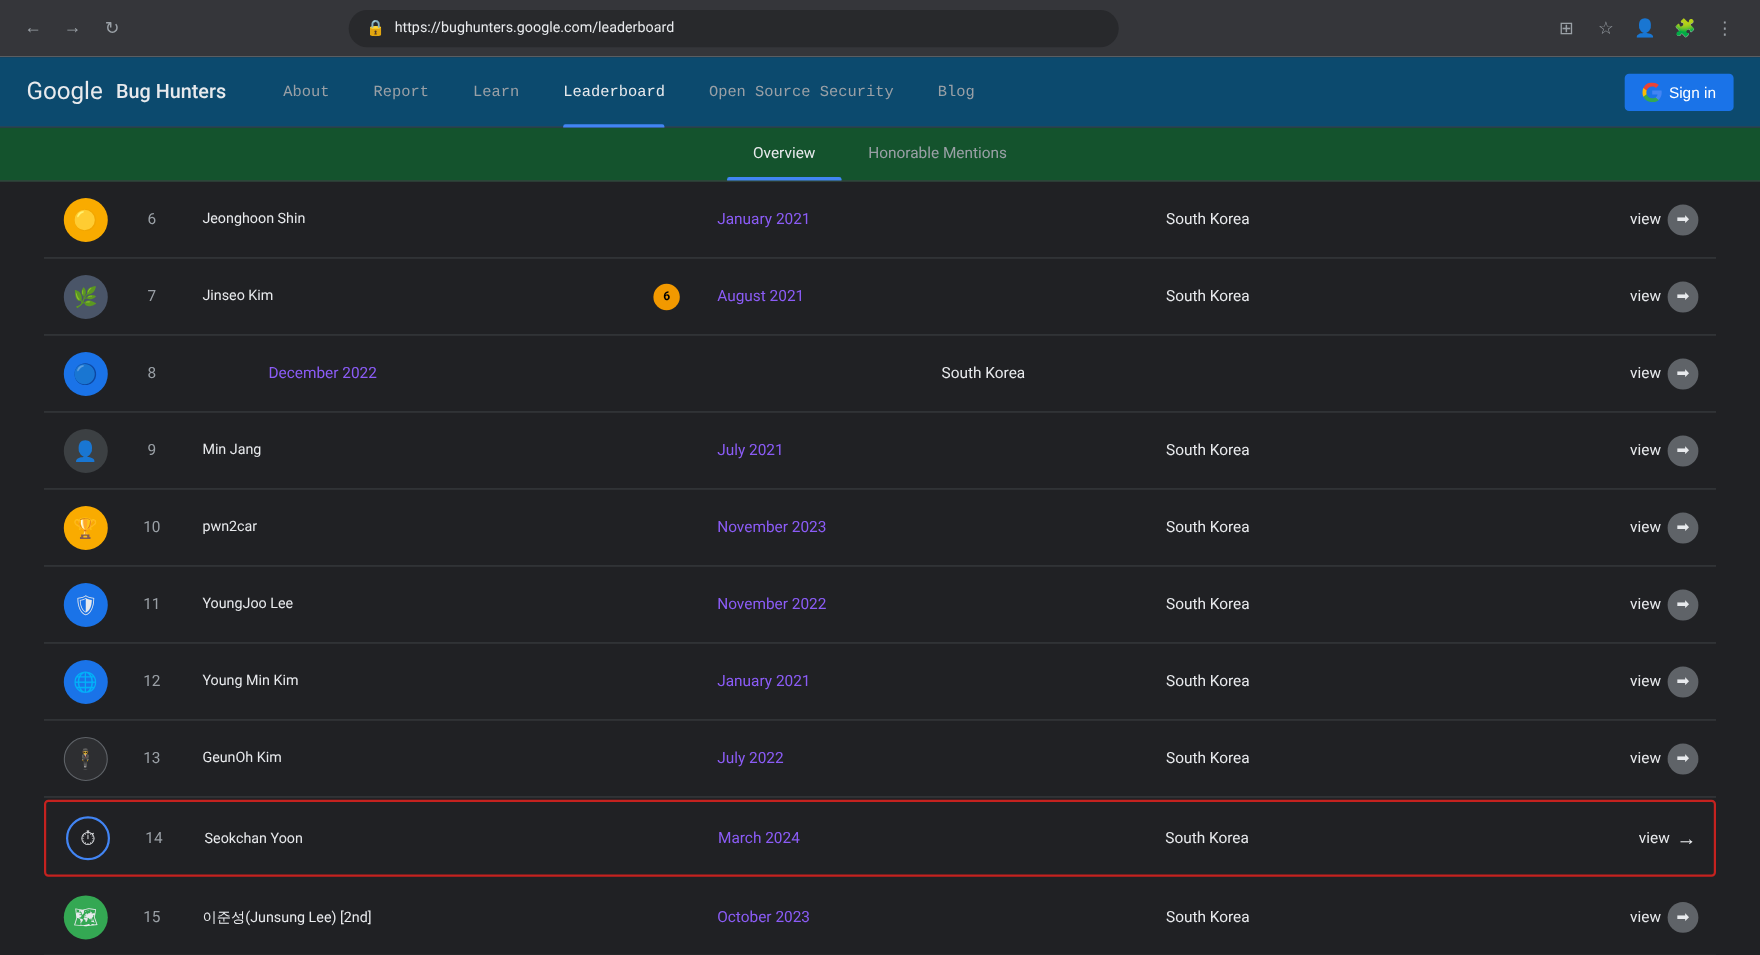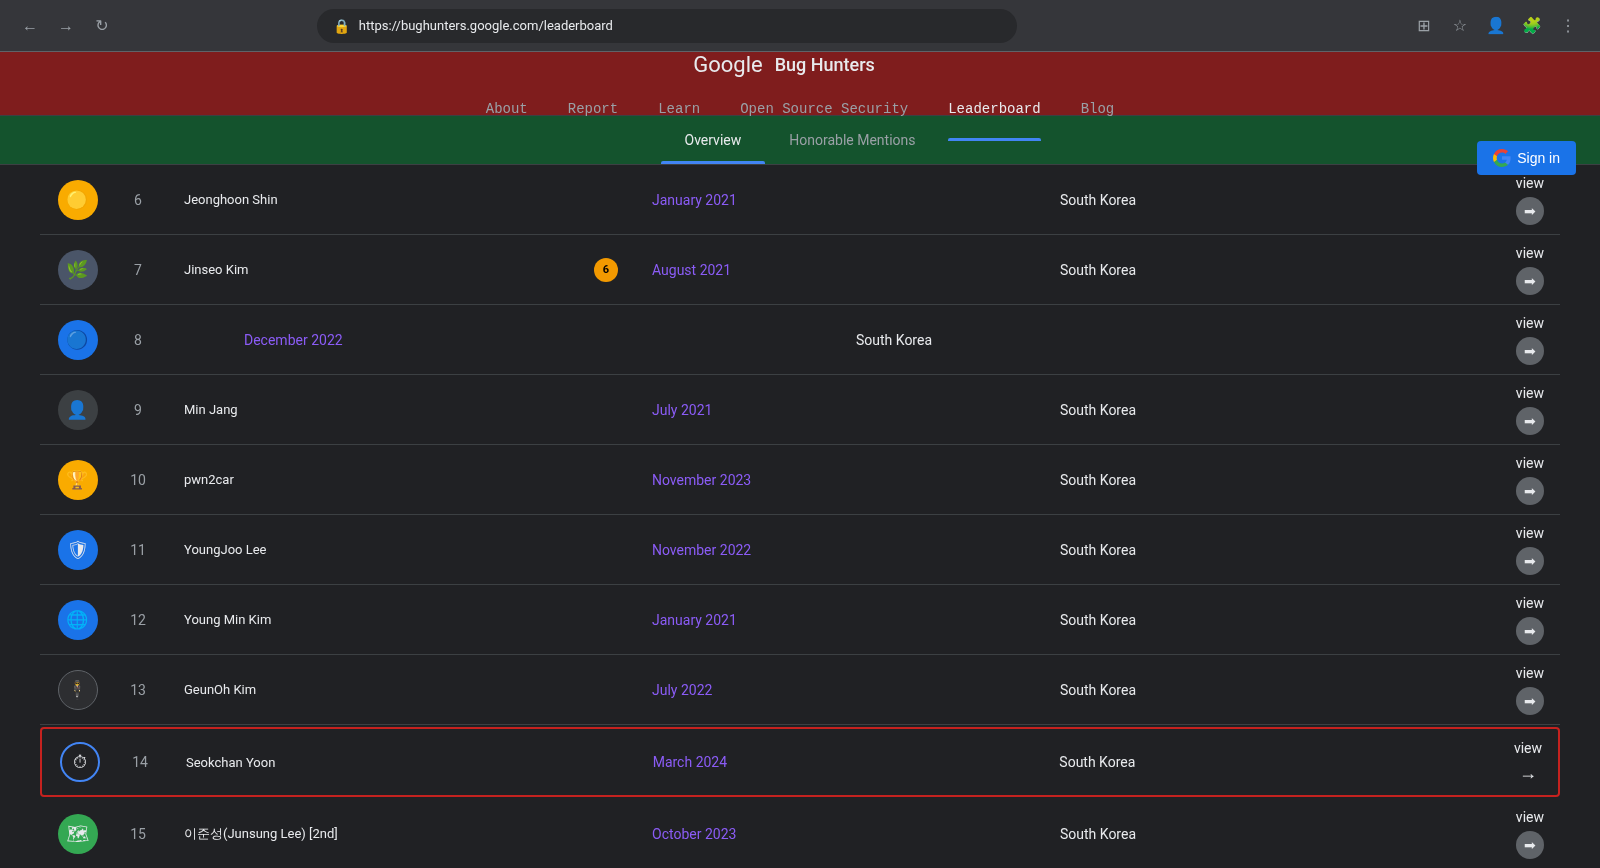--- a/index.html
+++ b/index.html
@@ -64,28 +64,27 @@
       display: flex; align-items: center; justify-content: center;
       cursor: pointer;
       color: #9aa0a6;
       font-size: 16px;
       background: none;
       border: none;
     }
 
     
     .app-header {
-      background: #7f1d1d;
+      background: #0c4a6e;
       height: 64px;
       display: flex;
       align-items: center;
       padding: 0 24px;
       border-bottom: 1px solid #3c4043;
       position: relative;
-      flex-direction: column;
     }
     .logo-area {
       display: flex;
       align-items: center;
       gap: 12px;
       margin-right: 32px;
     }
     .google-text {
       font-size: 22px;
       color: #e8eaed;
@@ -254,21 +253,20 @@
       padding-right: 8px;
     }
     .view-link {
       color: #e8eaed;
       font-size: 14px;
       cursor: pointer;
       display: flex;
       align-items: center;
       gap: 6px;
       text-decoration: none;
-      flex-direction: column;
     }
     .view-circle {
       width: 28px; height: 28px;
       border-radius: 50%;
       background: #5f6368;
       display: flex; align-items: center; justify-content: center;
       color: #e8eaed;
       font-size: 14px;
     }
 
@@ -301,22 +299,22 @@
 
 <div class="app-header">
   <div class="logo-area">
     <span class="google-text">Google</span>
     <span class="bug-hunters-text">Bug Hunters</span>
   </div>
   <nav class="nav-links">
     <a class="nav-link">About</a>
     <a class="nav-link">Report</a>
     <a class="nav-link">Learn</a>
+    <a class="nav-link active">Leaderboard</a>
     <a class="nav-link">Open Source Security</a>
-    <a class="nav-link active">Leaderboard</a>
     <a class="nav-link">Blog</a>
   </nav>
   <button class="sign-in-btn">
     <svg width="18" height="18" viewBox="0 0 18 18">
       <path d="M17.64 9.2c0-.637-.057-1.251-.164-1.84H9v3.481h4.844c-.209 1.125-.843 2.078-1.796 2.717v2.258h2.908c1.702-1.567 2.684-3.874 2.684-6.615z" fill="#4285F4"></path>
       <path d="M9 18c2.43 0 4.467-.806 5.956-2.184l-2.908-2.258c-.806.54-1.837.86-3.048.86-2.344 0-4.328-1.584-5.036-3.711H.957v2.332A8.997 8.997 0 0 0 9 18z" fill="#34A853"></path>
       <path d="M3.964 10.707A5.41 5.41 0 0 1 3.682 9c0-.593.102-1.17.282-1.707V4.961H.957A8.996 8.996 0 0 0 0 9c0 1.452.348 2.827.957 4.039l3.007-2.332z" fill="#FBBC05"></path>
       <path d="M9 3.58c1.321 0 2.508.454 3.44 1.345l2.582-2.58C13.463.891 11.426 0 9 0A8.997 8.997 0 0 0 .957 4.961L3.964 7.293C4.672 5.166 6.656 3.58 9 3.58z" fill="#EA4335"></path>
     </svg>
     <span>Sign in</span>

